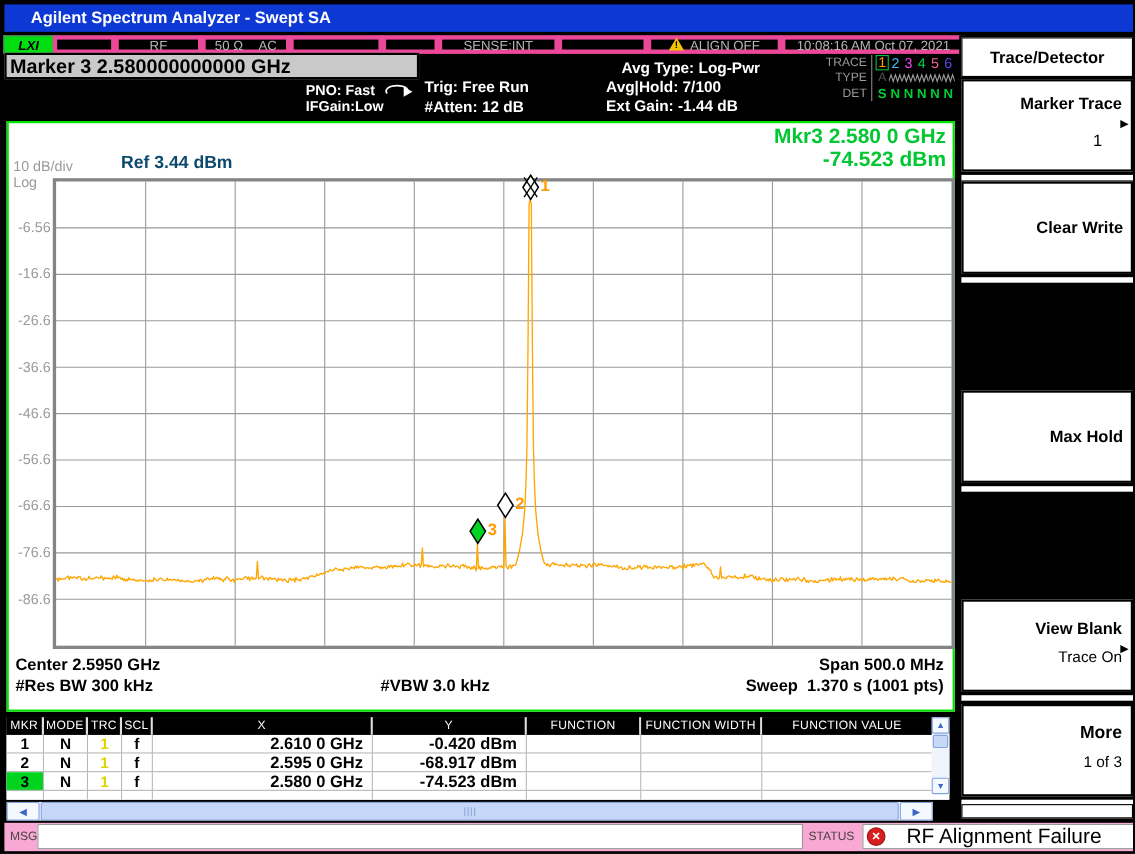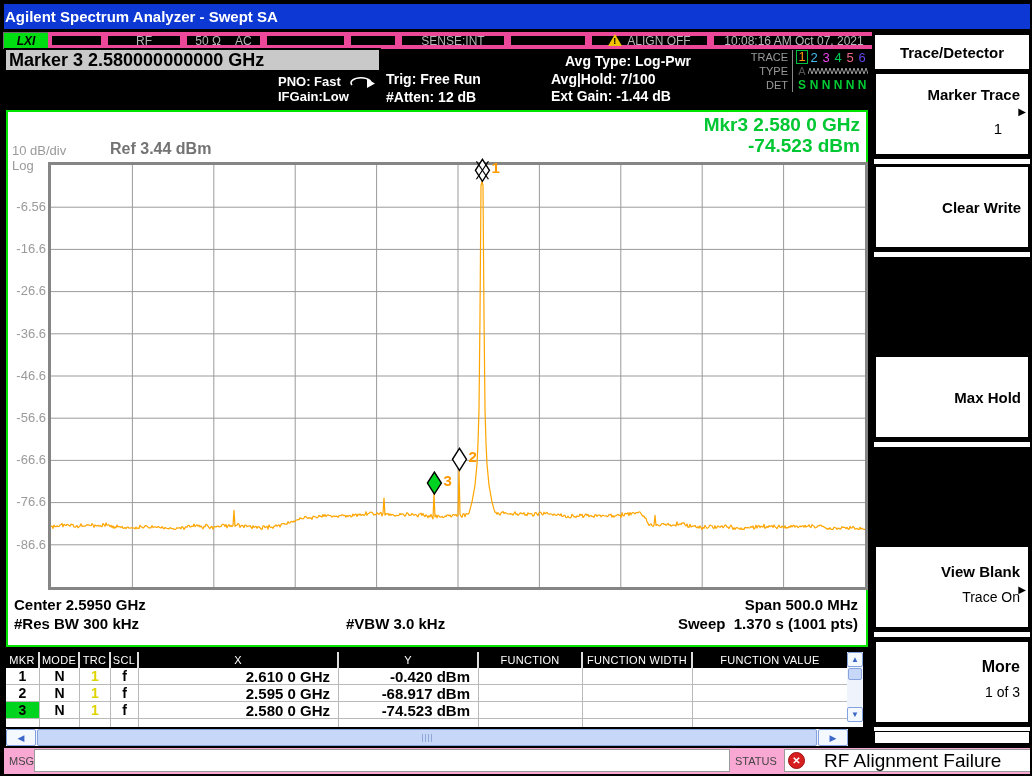--- a/index.html
+++ b/index.html
@@ -2,21 +2,21 @@
 <html><head>
 <meta charset="utf-8">
 <style>
   *{margin:0;padding:0;box-sizing:border-box}
   html,body{background:#000}
   body{font-family:"Liberation Sans",sans-serif}
   #root{position:relative;width:1032px;height:776px;background:#000;overflow:hidden;border:2px solid #000}
 
   
   .titlebar{position:absolute;left:2px;top:2px;width:1028px;height:25px;background:#0d38d4;color:#fff;
-    font-size:15px;font-weight:bold;line-height:25px;padding-left:1px}
+    font-size:15px;font-weight:bold;line-height:25px;padding-left:24px}
 
   
   .strip{position:absolute;left:2px;top:30px;height:17px;display:flex}
   .cell{border:4px solid #ec4899;margin-left:-1px;color:#b5b5b5;font-size:12px;display:flex;
     align-items:center;justify-content:center;height:17px;white-space:nowrap}
   .lxi{background:#00dd11;color:#000;font-style:italic;font-weight:bold;font-size:12px;border:1px solid #6f6f6f}
   .warn-tri{position:relative;width:15px;height:13px;margin-right:4px}
   .warn-tri .tri{position:absolute;left:0;top:0;width:0;height:0;border-left:7px solid transparent;
     border-right:7px solid transparent;border-bottom:12px solid #f2c400}
   .warn-tri .bang{position:absolute;left:5px;top:2px;font-size:9px;font-weight:bold;color:#000}
@@ -35,21 +35,21 @@
   .lvals{display:flex;align-items:center;border-left:1px solid #888;padding-left:3px;height:14px}
   .trace-num{width:12px;font-size:13px;text-align:center}
   .trace-num.boxed{border:1px solid #00c040;width:12px;height:14px;line-height:12px}
   .det{width:12px;font-size:12px;font-weight:bold;color:#00cc33;text-align:center}
   .type-a{width:12px;font-size:11px;color:#555;text-align:center}
   .zig{width:12px;height:11px;flex:none}
 
   
   .display{position:absolute;left:4px;top:108px;width:862px;height:537px;background:#fff;border:2px solid #00e400}
   .gray-t{position:absolute;color:#9a9a9a;font-size:13px;font-weight:bold}
-  .ref{position:absolute;left:102px;top:28px;color:#737373;font-size:16px;font-weight:bold}
+  .ref{position:absolute;left:102px;top:28px;color:#0c4a6e;font-size:16px;font-weight:bold}
   .mkr-green{position:absolute;right:6px;top:2px;text-align:right;color:#00c732;font-size:19px;font-weight:bold;line-height:21px}
   .ylab{position:absolute;left:0;width:38px;text-align:right;color:#9a9a9a;font-size:13px;height:14px;line-height:14px}
   .bl{position:absolute;color:#000;font-size:15px;font-weight:bold;white-space:pre}
   #plot-svg{position:absolute;left:40px;top:50px;overflow:visible}
 
   
   .menu{position:absolute;left:870px;top:30px;width:160px;height:716px;background:#000}
   .mhead{position:absolute;left:2px;top:2px;width:156px;height:36px;background:#fff;border:1px solid #000;
     display:flex;align-items:center;justify-content:center;font-size:15px;font-weight:bold;color:#000}
   .mbtn{position:absolute;left:2px;width:156px;height:84px;background:#fff;border:2px solid #000;color:#000}

